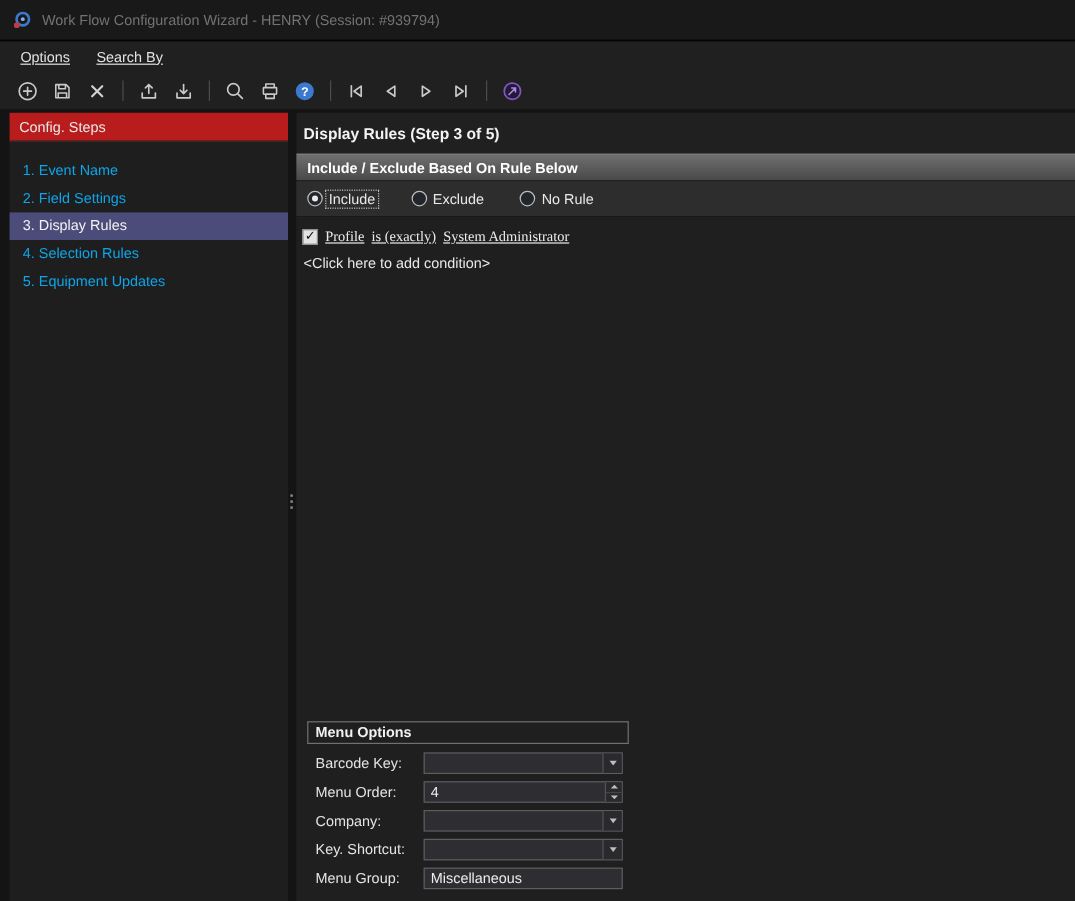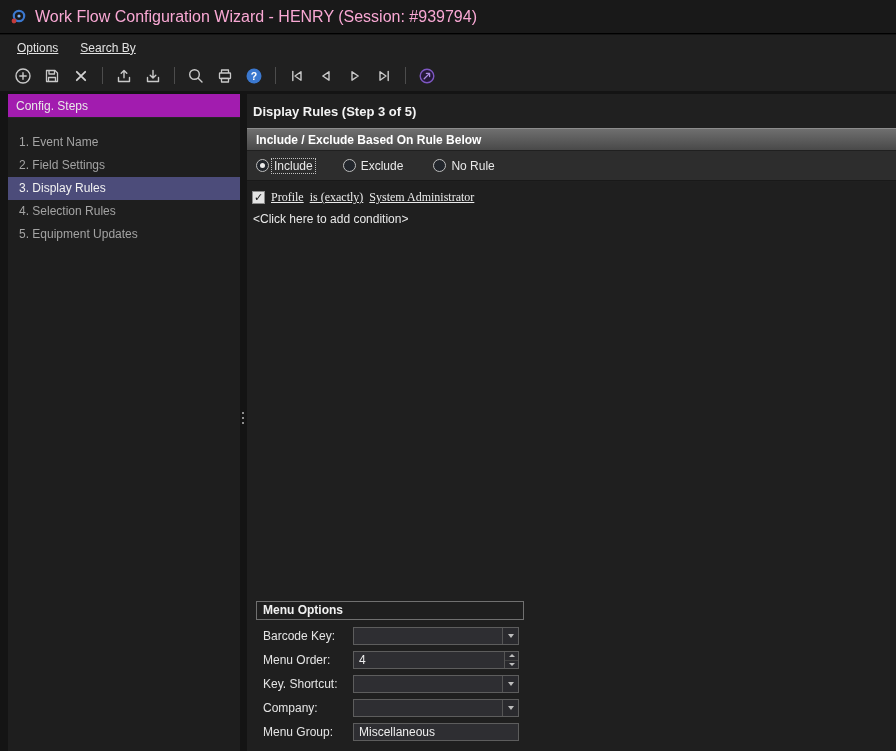--- a/index.html
+++ b/index.html
@@ -2,36 +2,36 @@
 <html><head>
 <meta charset="utf-8">
 <style>
   * { box-sizing: border-box; }
   html,body { margin:0; padding:0; background:#0c0c0c; }
   body { font-family:"Liberation Sans", sans-serif; }
   .window { position:relative; width:896px; height:751px; background:#141414; overflow:hidden; color:#e4e4e4; font-size:12px; }
 
   
   .titlebar { position:absolute; top:0; left:0; right:0; height:34px; background:#191919; border-bottom:1px solid #000; display:flex; align-items:center; gap:9px; padding-left:10px; }
-  .titlebar .title { color:#f9a8d4; font-size:16px; }
+  .titlebar .title { color:#737373; font-size:12px; }
 
   
   .menubar { position:absolute; top:35px; left:0; right:0; height:25px; background:#202020; display:flex; align-items:center; padding-left:6px; }
   .menu-item { padding:4px 11px; color:#e2e2e2; cursor:default;text-decoration:underline; }
 
   
   .toolbar { position:absolute; top:60px; left:0; right:0; height:31px; background:#202020; display:flex; align-items:center; padding-left:10px; gap:3px; }
   .tb-btn { width:26px; height:26px; display:flex; align-items:center; justify-content:center; border-radius:3px; }
   .tb-sep { width:1px; height:17px; background:#4c4c4c; margin:0 5px; }
 
   
   .sidebar { position:absolute; left:8px; top:94px; width:232px; bottom:0; background:#1e1e1e; }
-  .sidebar-header { height:24px; background:#a21caf; color:#e9e9e9; display:flex; align-items:center; padding-left:8px; border-bottom:1px solid #262626; }
+  .sidebar-header { height:24px; background:#b91c1c; color:#e9e9e9; display:flex; align-items:center; padding-left:8px; border-bottom:1px solid #262626; }
   .sidebar-items { padding-top:13px; }
-  .sb-item { height:23px; line-height:23px; padding-left:11px; color:#a3a3a3; cursor:default; }
+  .sb-item { height:23px; line-height:23px; padding-left:11px; color:#0ea5e9; cursor:default; }
   .sb-item.selected { background:#4c4c7a; color:#f2f2f2; }
 
   
   .splitter { position:absolute; left:240px; top:94px; width:7px; bottom:0; background:#141414; }
   .splitter-grip { position:absolute; left:2px; top:318px; display:flex; flex-direction:column; gap:3px; }
   .splitter-grip i { width:2px; height:2px; background:#8d8d8d; display:block; }
 
   
   .main { position:absolute; left:247px; top:94px; right:0; bottom:0; background:#202020; }
   .main-title { position:absolute; top:10px; left:6px; font-weight:bold; font-size:13px; color:#f3f3f3; }
@@ -245,31 +245,31 @@
                   <span class="arrow-up-s"></span>
                 </span>
               <span class="spin-btn">
                   <span class="arrow-down-s"></span>
                 </span>
             </span>
           </span>
         </div>
 
         <div class="mo-row">
-          <span class="mo-label">Key. Shortcut:</span>
+          <span class="mo-label">Company:</span>
           <span class="mo-control">
             <input class="mo-input" value="" style="">
             <span class="combo-btn">
                 <span class="arrow-down"></span>
               </span>
           </span>
         </div>
 
         <div class="mo-row">
-          <span class="mo-label">Company:</span>
+          <span class="mo-label">Key. Shortcut:</span>
           <span class="mo-control">
             <input class="mo-input" value="" style="">
             <span class="combo-btn">
                 <span class="arrow-down"></span>
               </span>
           </span>
         </div>
 
         <div class="mo-row">
           <span class="mo-label">Menu Group:</span>

